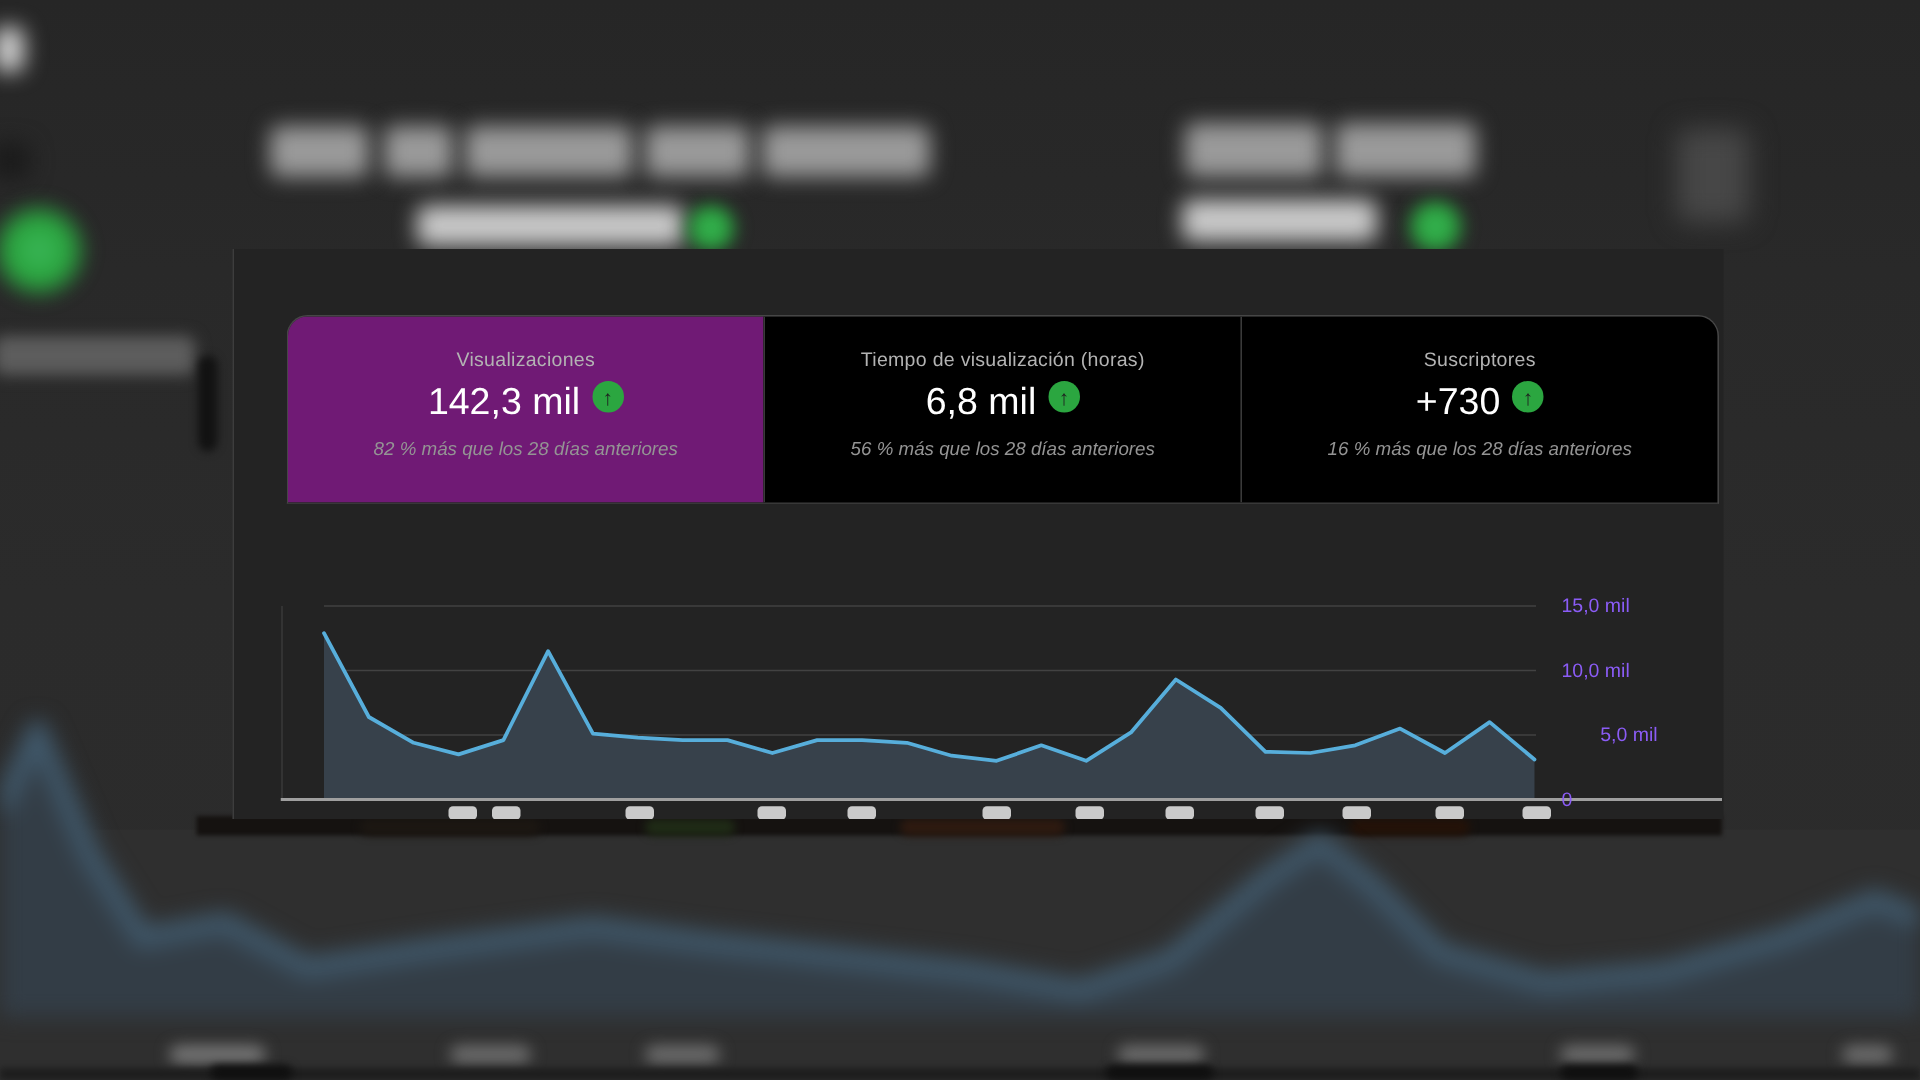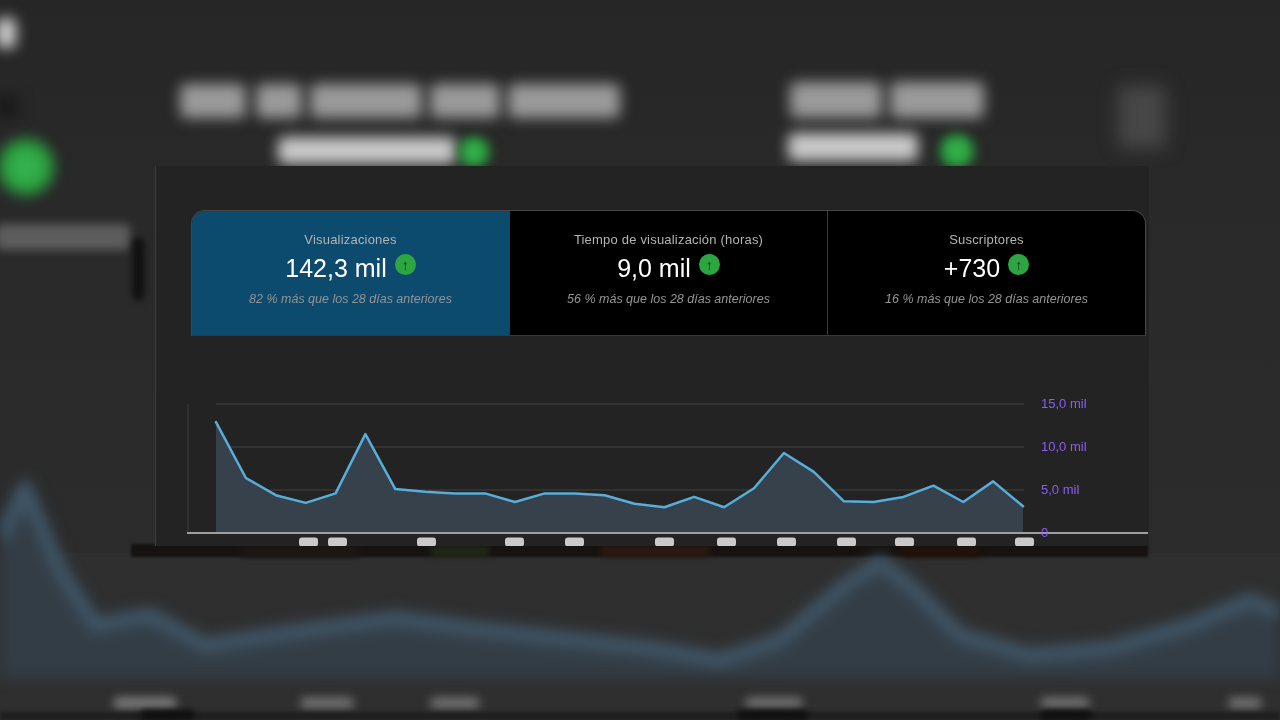--- a/index.html
+++ b/index.html
@@ -21,31 +21,31 @@
   .bottom-strip{left:0;top:712px;width:1280px;height:8px;background:#1e1e1e;filter:blur(2px);}
 
   
   .panel{left:155px;top:166px;width:993px;height:380px;background:#232323;
          border-left:1px solid #3d3d3d;overflow:hidden;}
   .cards{position:absolute;left:35px;top:44px;width:955px;height:126px;display:flex;
          border:1px solid #464646;border-bottom:1px solid #383838;
          border-radius:14px 14px 0 0;overflow:hidden;box-sizing:border-box;}
   .card{flex:1 1 0;background:#000000;text-align:center;box-sizing:border-box;cursor:pointer;}
   .card + .card{border-left:1px solid #3a3a3a;}
-  .card.selected{background:#0c4a6e;}
+  .card.selected{background:#701a75;}
   .card-label{margin-top:21px;font-size:13px;letter-spacing:.2px;color:#b3b3b3;}
   .card-value-row{margin-top:7px;display:flex;align-items:flex-start;justify-content:center;gap:8px;}
   .card-value{font-size:25px;color:#ffffff;}
   .trend-icon{width:21px;height:21px;border-radius:50%;background:#2ba640;color:#1f1f1f;
               display:inline-flex;align-items:center;justify-content:center;
               font-size:14px;font-weight:bold;line-height:1;}
   .card-delta{margin-top:9px;font-size:12.5px;font-style:italic;color:#949494;}
 
   .ytick{position:absolute;left:885px;width:90px;font-size:13px;color:#8b5cf6;line-height:16px;}
-  .ytick-0{top:230px;} .ytick-1{top:273px;} .ytick-2{top:316px;} .ytick-3{top:359px;}
+  .ytick-0{top:230px;} .ytick-1{top:273px;} .ytick-2{top:316px;text-align:center;} .ytick-3{top:359px;}
 
   .chart-wrap{position:absolute;left:31px;top:214px;width:962px;height:168px;}
 </style>
 </head>
 <body>
 
 <div class="stage">
 
   <div class="abs bg-base"></div>
 
@@ -101,21 +101,21 @@
         <div class="card-value-row">
           <span class="card-value">142,3 mil</span>
           <span class="trend-icon">↑</span>
         </div>
         <div class="card-delta">82 % más que los 28 días anteriores</div>
       </div>
 
       <div class="card">
         <div class="card-label">Tiempo de visualización (horas)</div>
         <div class="card-value-row">
-          <span class="card-value">9,0 mil</span>
+          <span class="card-value">6,8 mil</span>
           <span class="trend-icon">↑</span>
         </div>
         <div class="card-delta">56 % más que los 28 días anteriores</div>
       </div>
 
       <div class="card">
         <div class="card-label">Suscriptores</div>
         <div class="card-value-row">
           <span class="card-value">+730</span>
           <span class="trend-icon">↑</span>

